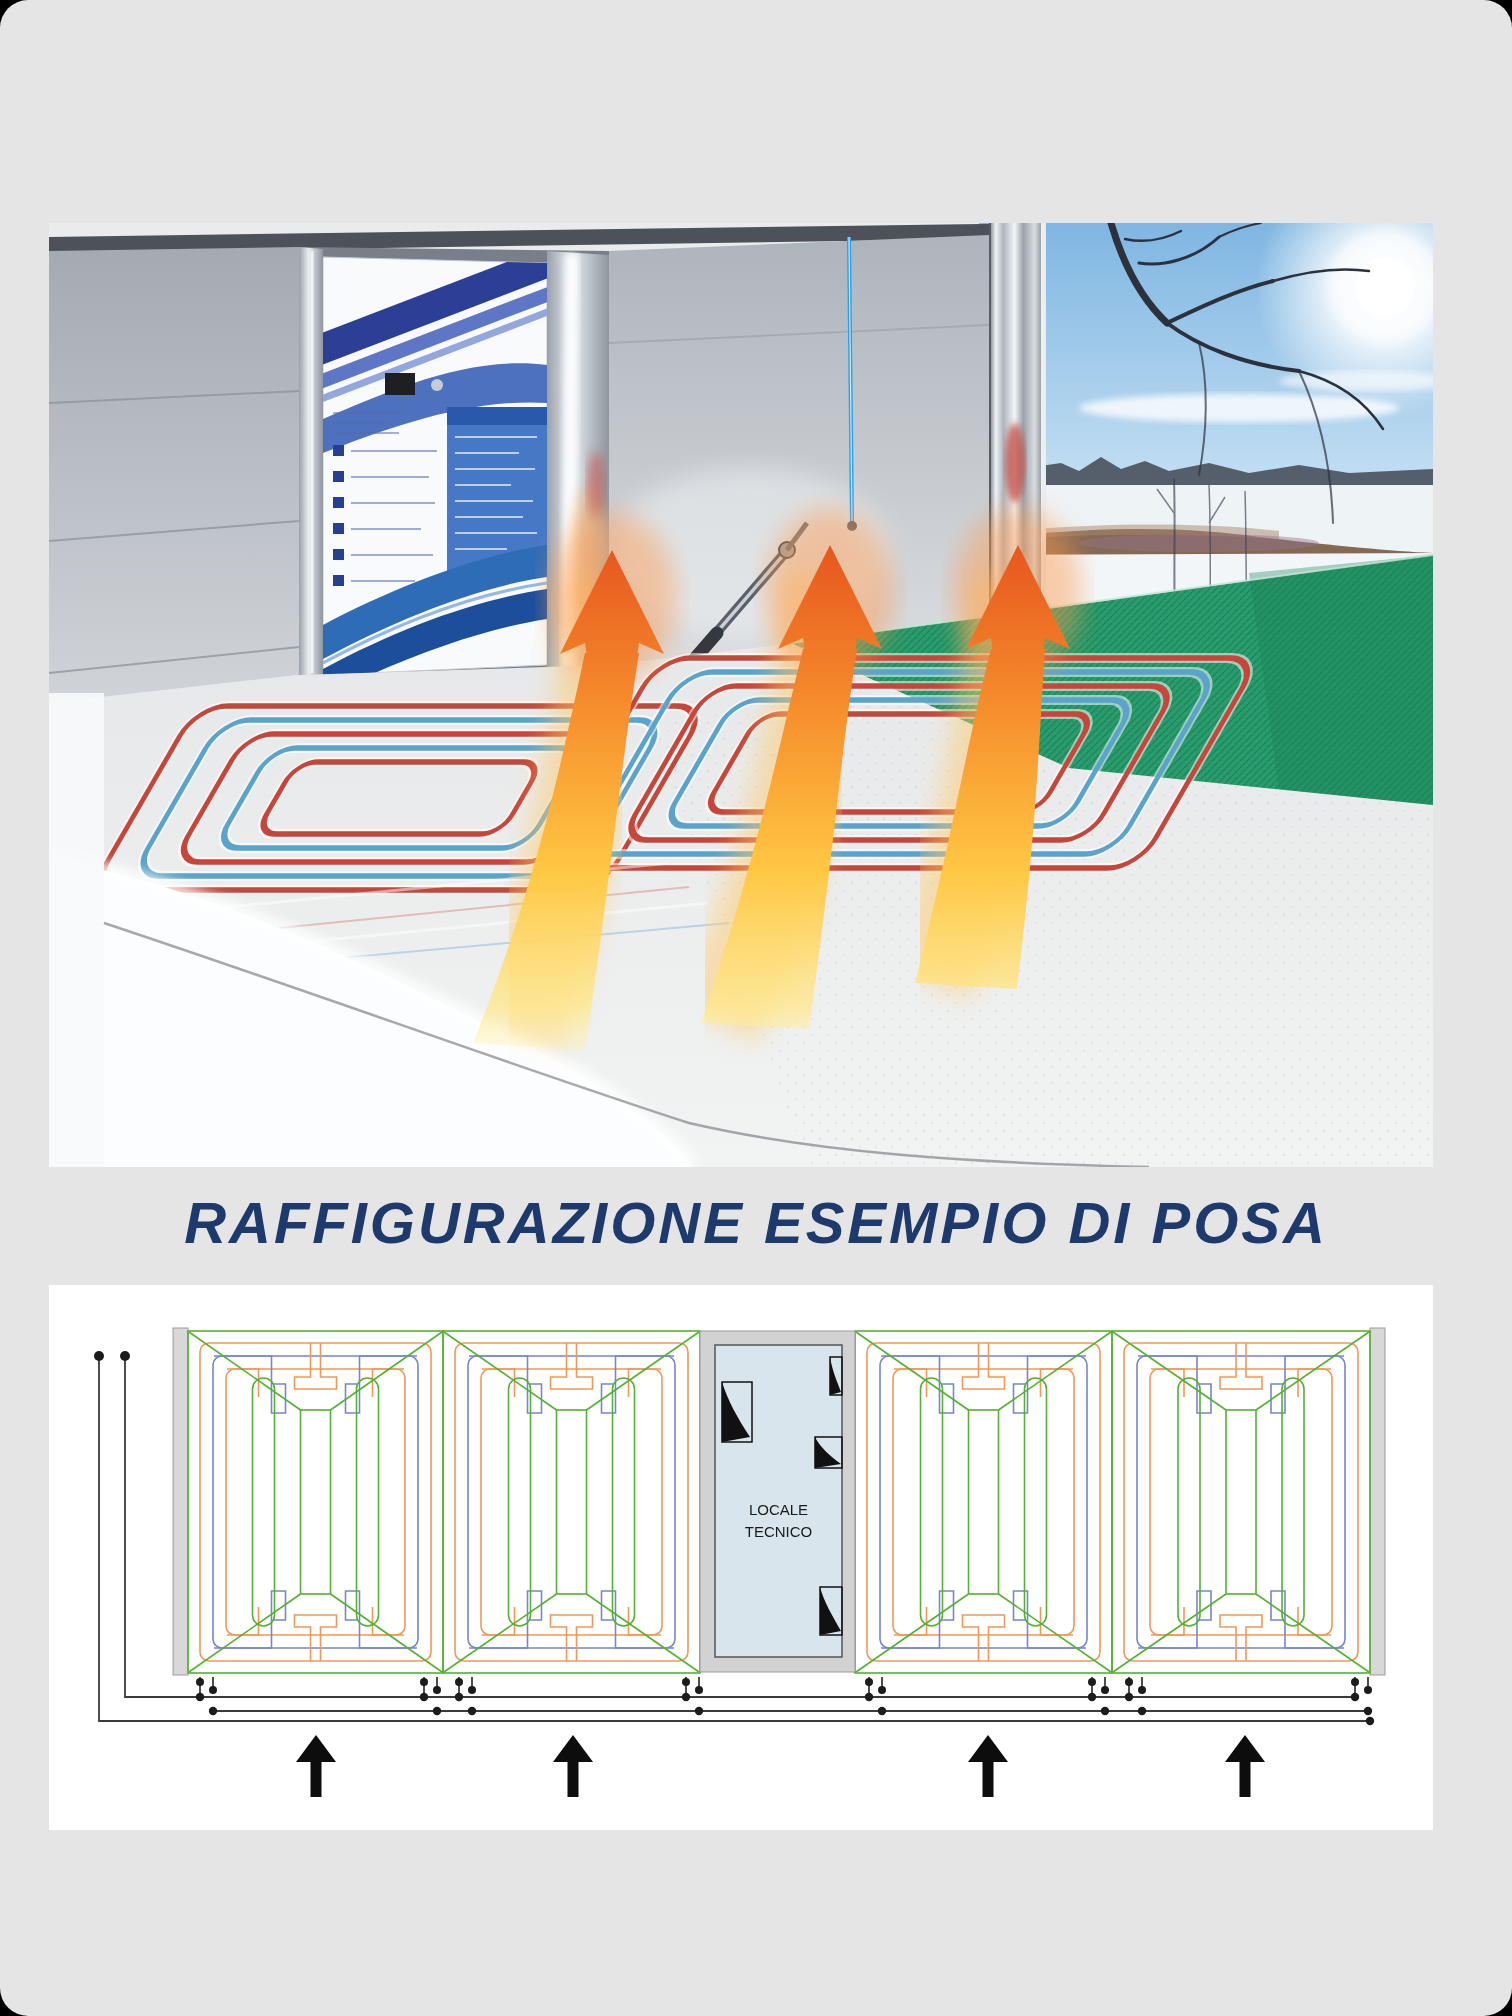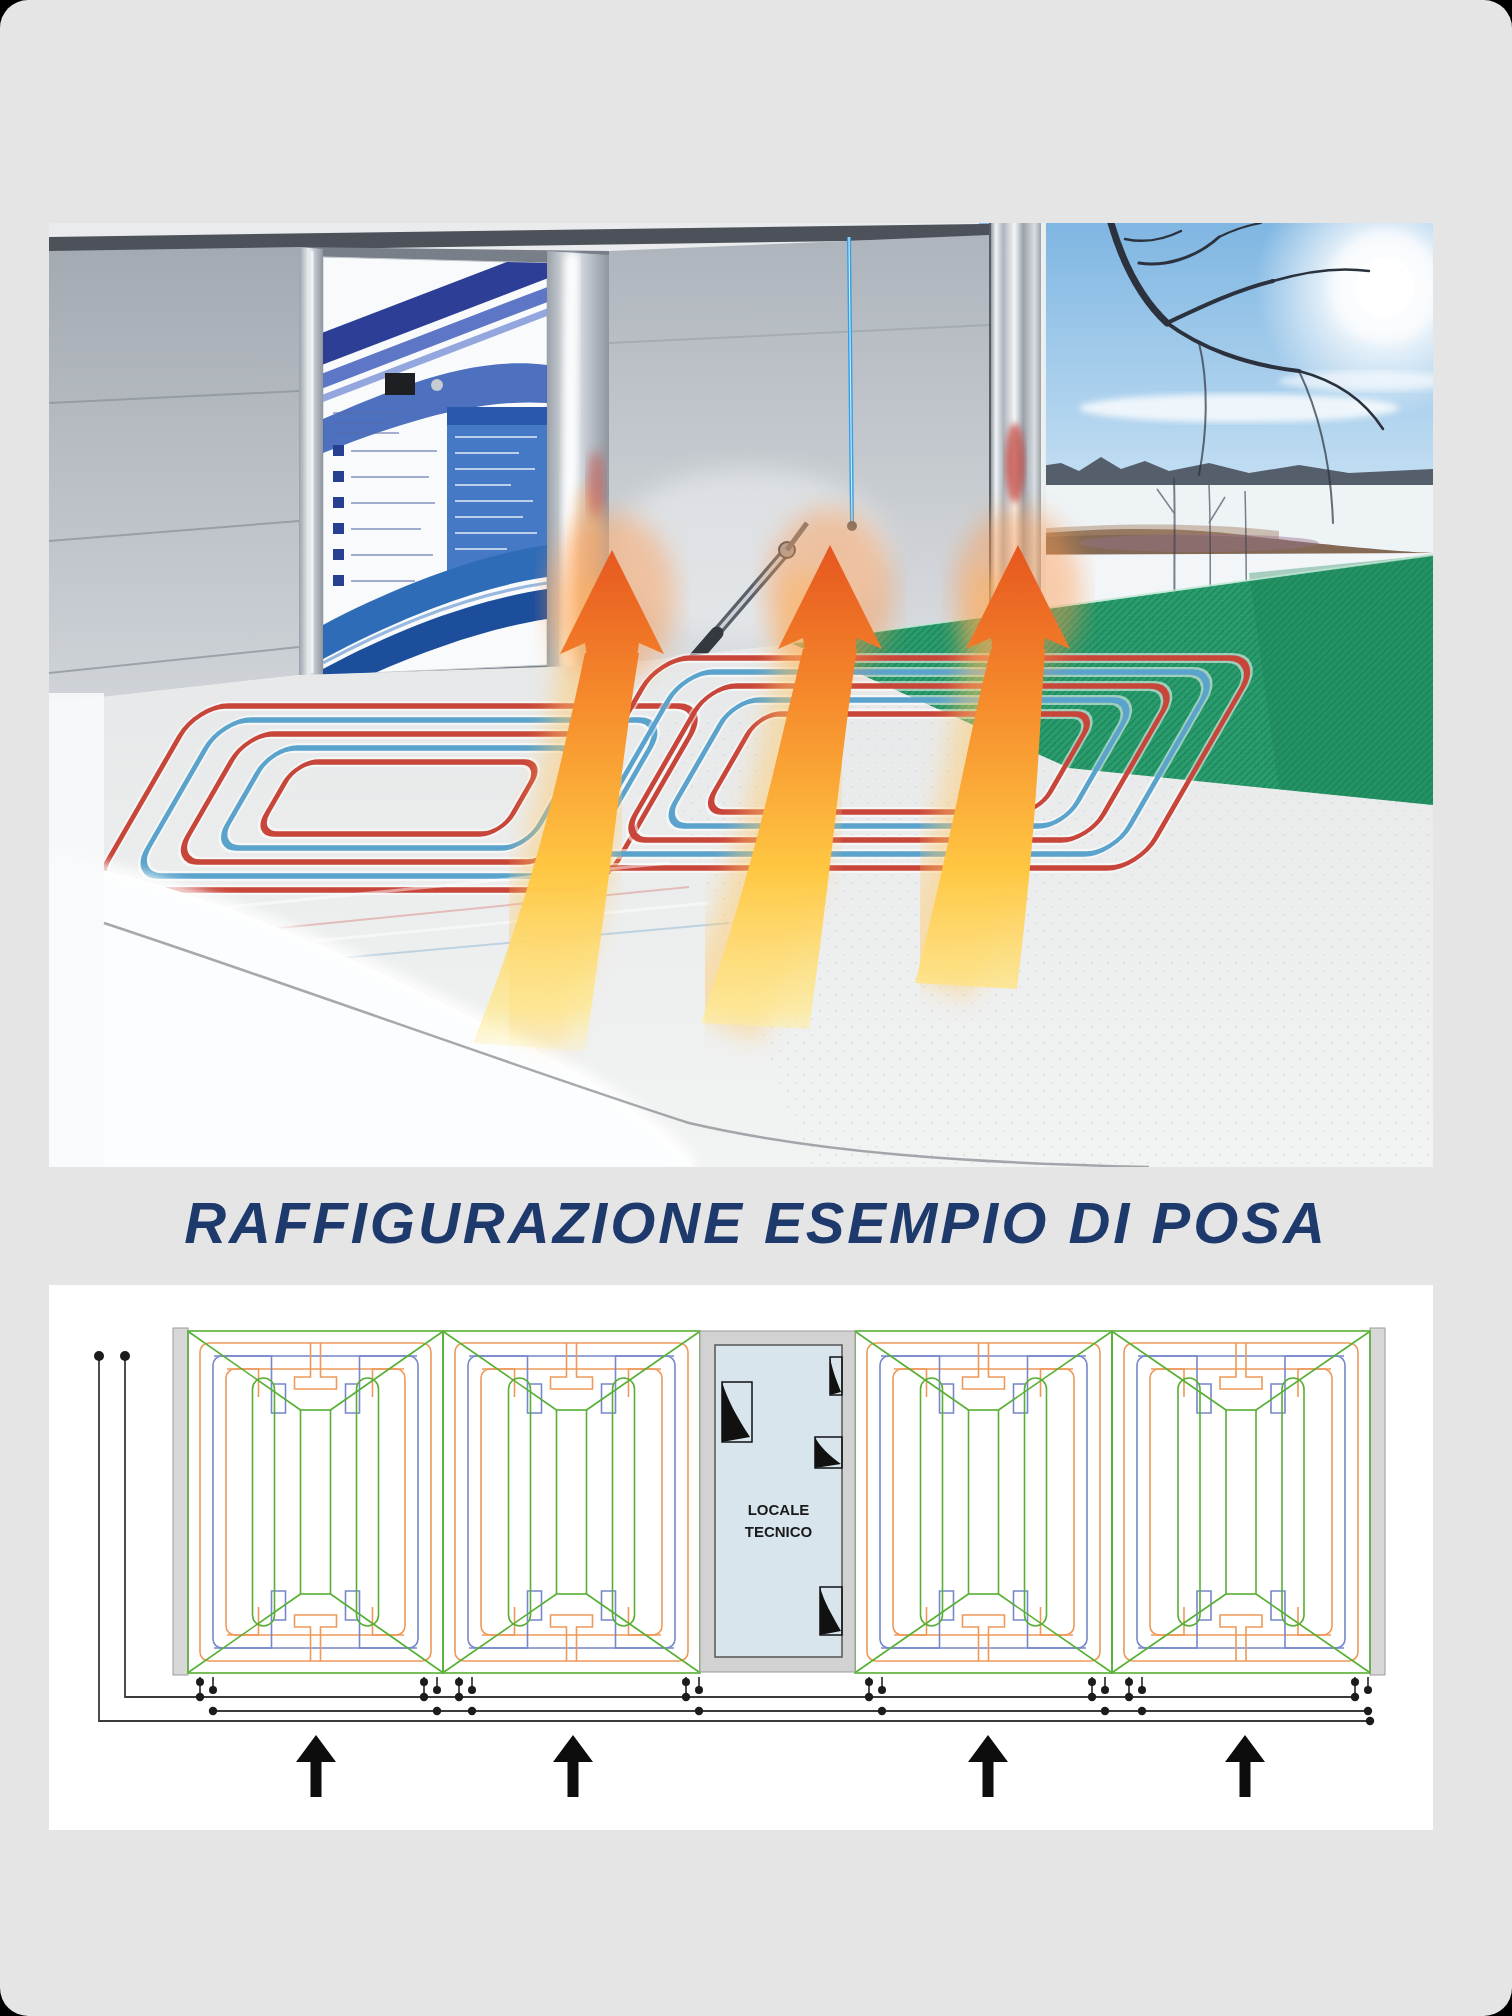--- a/index.html
+++ b/index.html
@@ -2,21 +2,21 @@
 <html><head>
 <meta charset="utf-8">
 <style>
   html,body{margin:0;padding:0;background:#000;}
   .page{position:relative;width:1512px;height:2016px;background:#e5e5e5;overflow:hidden;
         font-family:"Liberation Sans",sans-serif;border-radius:28px;}
   .photo-wrap{position:absolute;left:49px;top:223px;width:1384px;height:944px;}
   .caption{position:absolute;left:0;top:1192px;width:1512px;text-align:center;
            font-style:italic;font-weight:bold;font-size:58px;letter-spacing:3px;
            line-height:62px;white-space:nowrap;}
-  .diagram-wrap{position:absolute;left:49px;top:1285px;width:1384px;height:545px;background:#ffffff;font-weight:bold;}
+  .diagram-wrap{position:absolute;left:49px;top:1285px;width:1384px;height:545px;background:#ffffff;}
   svg{display:block;}
 </style>
 </head>
 <body>
 
 <div class="page">
 
   <div class="photo-wrap">
   <svg viewBox="0 0 1384 944" width="1384" height="944">
     <defs>

